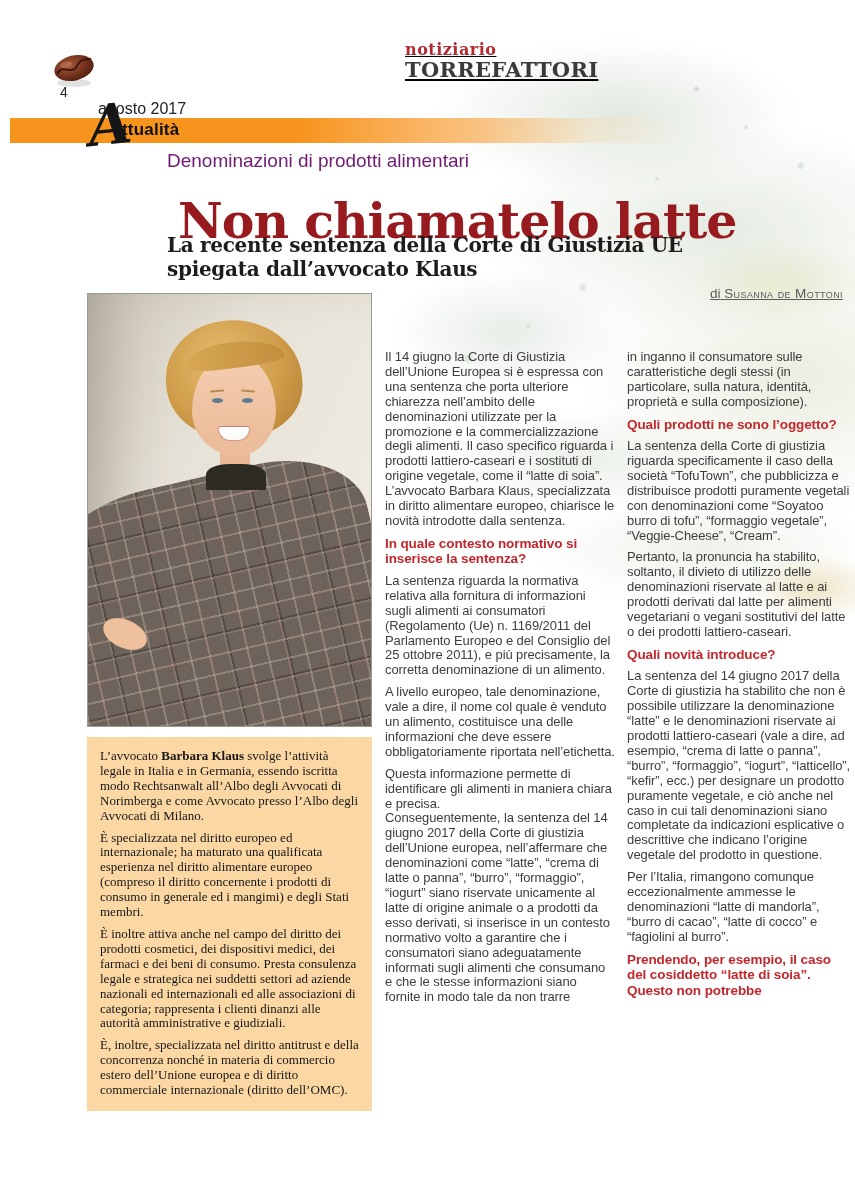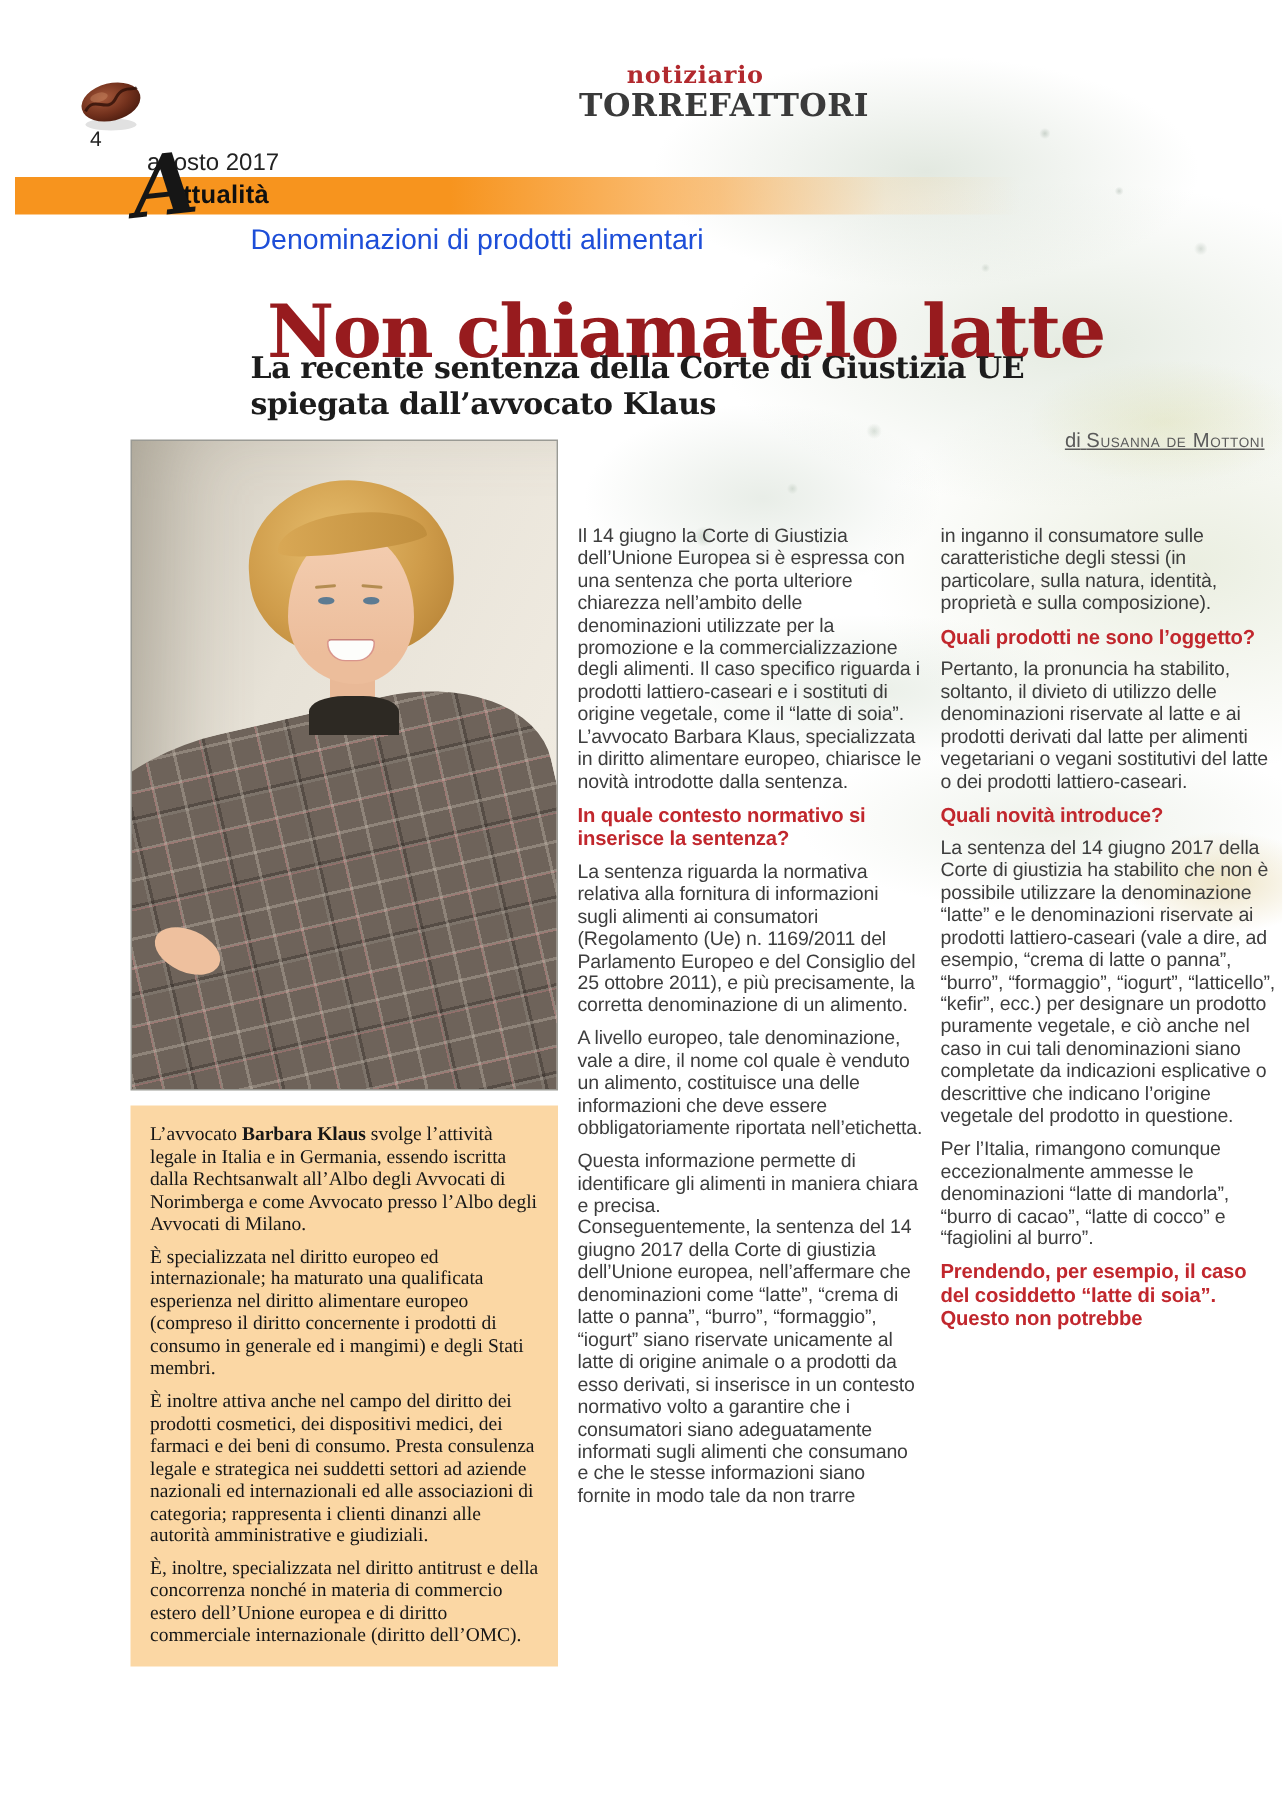--- a/index.html
+++ b/index.html
@@ -35,39 +35,39 @@
       radial-gradient(circle 4px at 78% 16%, rgba(150,165,155,.45), rgba(150,165,155,0) 75%),
       radial-gradient(circle 6px at 89% 22%, rgba(150,165,155,.4), rgba(150,165,155,0) 75%),
       radial-gradient(circle 4px at 60% 24%, rgba(160,175,165,.45), rgba(160,175,165,0) 75%),
       radial-gradient(ellipse 200px 70px at 45% 68%, rgba(214,224,210,.5), rgba(214,224,210,0) 72%),
       radial-gradient(ellipse 240px 80px at 70% 82%, rgba(218,226,210,.45), rgba(218,226,210,0) 72%);
   }
   
   .bean{position:absolute;left:50px;top:50px;width:48px;height:40px;}
   .hdr-date{position:absolute;left:98px;top:60px;font-size:16px;color:#222;margin-top:40px;}
   .hdr-page{position:absolute;left:60px;top:84px;font-size:14px;color:#222;}
-  .masthead{position:absolute;left:386px;top:42px;width:155px;text-align:center;line-height:1;}
+  .masthead{position:absolute;left:405px;top:42px;width:155px;line-height:1;text-decoration:underline;}
   .masthead .l1{font-family:"DejaVu Serif",serif;font-weight:bold;font-size:16px;color:var(--logo_red);letter-spacing:.5px;}
   .masthead .l2{font-family:"DejaVu Serif",serif;font-weight:600;font-size:21px;color:#3a3a3a;letter-spacing:.3px;margin-top:1px;}
   
   .band{
     position:absolute;left:10px;top:118px;width:691px;height:25px;
     background:linear-gradient(90deg,var(--accent_orange) 0%,var(--accent_orange) 42%,rgba(247,148,30,.55) 68%,rgba(250,205,140,.25) 84%,rgba(252,238,215,0) 97%);
   }
   .band .rest{
     position:absolute;left:112px;top:0;height:25px;line-height:24px;
     font-size:17px;font-weight:bold;color:#101010;letter-spacing:.2px;
   }
   .initial-a{
     position:absolute;left:88px;top:96px;z-index:3;
     font-family:"DejaVu Serif",serif;font-style:italic;font-weight:bold;
     font-size:56px;line-height:1;color:#161616;transform:rotate(-6deg);
   }
   
-  .kicker{position:absolute;left:167px;top:150px;font-size:19px;color:#1d4ed8;z-index:2;}
+  .kicker{position:absolute;left:167px;top:150px;font-size:19px;color:#701a75;z-index:2;}
   .title{
     position:absolute;left:162px;top:180px;margin:16px;z-index:2;
     font-family:"DejaVu Serif",serif;font-weight:bold;font-size:49px;line-height:1.05;
     color:var(--title_red);letter-spacing:-1px;
   }
   .subtitle{
     position:absolute;left:167px;top:233px;margin:0;width:580px;z-index:2;
     font-family:"DejaVu Serif",serif;font-weight:bold;font-size:20px;line-height:1.2;
     color:#1c1c1c;white-space:pre-line;letter-spacing:-.3px;
   }
@@ -203,37 +203,38 @@
       <div class="ph-brow r"></div>
       <div class="ph-eye l"></div>
       <div class="ph-eye r"></div>
       <div class="ph-smile"></div>
     </div>
     <div class="ph-fringe"></div>
     <div class="ph-hand"></div>
   </figure>
 
   <aside class="bio">
-      <p class="blk blk-p"><span>L’avvocato </span><b>Barbara Klaus</b><span> svolge l’attività legale in Italia e in Germania, essendo iscritta dalla Rechtsanwalt all’Albo degli Avvocati di Norimberga e come Avvocato presso l’Albo degli Avvocati di Milano.</span></p>
+      <p class="blk blk-p"><span>L’avvocato </span><b>Barbara Klaus</b><span> svolge l’attività legale in Italia e in Germania, essendo iscritta modo Rechtsanwalt all’Albo degli Avvocati di Norimberga e come Avvocato presso l’Albo degli Avvocati di Milano.</span></p>
       <p class="blk blk-p">È specializzata nel diritto europeo ed internazionale; ha maturato una qualificata esperienza nel diritto alimentare europeo (compreso il diritto concernente i prodotti di consumo in generale ed i mangimi) e degli Stati membri.</p>
       <p class="blk blk-p">È inoltre attiva anche nel campo del diritto dei prodotti cosmetici, dei dispositivi medici, dei farmaci e dei beni di consumo. Presta consulenza legale e strategica nei suddetti settori ad aziende nazionali ed internazionali ed alle associazioni di categoria; rappresenta i clienti dinanzi alle autorità amministrative e giudiziali.</p>
       <p class="blk blk-p">È, inoltre, specializzata nel diritto antitrust e della concorrenza nonché in materia di commercio estero dell’Unione europea e di diritto commerciale internazionale (diritto dell’OMC).</p>
     </aside>
 
   <section class="article-col col-mid">
       <p class="blk blk-p">Il 14 giugno la Corte di Giustizia dell’Unione Europea si è espressa con una sentenza che porta ulteriore chiarezza nell’ambito delle denominazioni utilizzate per la promozione e la commercializzazione degli alimenti. Il caso specifico riguarda i prodotti lattiero-caseari e i sostituti di origine vegetale, come il “latte di soia”. L’avvocato Barbara Klaus, specializzata in diritto alimentare europeo, chiarisce le novità introdotte dalla sentenza.</p>
       <p class="blk blk-q">In quale contesto normativo si inserisce la sentenza?</p>
       <p class="blk blk-p">La sentenza riguarda la normativa relativa alla fornitura di informazioni sugli alimenti ai consumatori (Regolamento (Ue) n. 1169/2011 del Parlamento Europeo e del Consiglio del 25 ottobre 2011), e più precisamente, la corretta denominazione di un alimento.</p>
       <p class="blk blk-p">A livello europeo, tale denominazione, vale a dire, il nome col quale è venduto un alimento, costituisce una delle informazioni che deve essere obbligatoriamente riportata nell’etichetta.</p>
       <p class="blk blk-p">Questa informazione permette di identificare gli alimenti in maniera chiara e precisa.
 Conseguentemente, la sentenza del 14 giugno 2017 della Corte di giustizia dell’Unione europea, nell’affermare che denominazioni come “latte”, “crema di latte o panna”, “burro”, “formaggio”, “iogurt” siano riservate unicamente al latte di origine animale o a prodotti da esso derivati, si inserisce in un contesto normativo volto a garantire che i consumatori siano adeguatamente informati sugli alimenti che consumano e che le stesse informazioni siano fornite in modo tale da non trarre</p>
     </section>
   <section class="article-col col-right">
       <p class="blk blk-p">in inganno il consumatore sulle caratteristiche degli stessi (in particolare, sulla natura, identità, proprietà e sulla composizione).</p>
       <p class="blk blk-q">Quali prodotti ne sono l’oggetto?</p>
+      <p class="blk blk-p">La sentenza della Corte di giustizia riguarda specificamente il caso della società “TofuTown”, che pubblicizza e distribuisce prodotti puramente vegetali con denominazioni come “Soyatoo burro di tofu”, “formaggio vegetale”, “Veggie-Cheese”, “Cream”.</p>
       <p class="blk blk-p">Pertanto, la pronuncia ha stabilito, soltanto, il divieto di utilizzo delle denominazioni riservate al latte e ai prodotti derivati dal latte per alimenti vegetariani o vegani sostitutivi del latte o dei prodotti lattiero-caseari.</p>
       <p class="blk blk-q">Quali novità introduce?</p>
       <p class="blk blk-p">La sentenza del 14 giugno 2017 della Corte di giustizia ha stabilito che non è possibile utilizzare la denominazione “latte” e le denominazioni riservate ai prodotti lattiero-caseari (vale a dire, ad esempio, “crema di latte o panna”, “burro”, “formaggio”, “iogurt”, “latticello”, “kefir”, ecc.) per designare un prodotto puramente vegetale, e ciò anche nel caso in cui tali denominazioni siano completate da indicazioni esplicative o descrittive che indicano l’origine vegetale del prodotto in questione.</p>
       <p class="blk blk-p">Per l’Italia, rimangono comunque eccezionalmente ammesse le denominazioni “latte di mandorla”, “burro di cacao”, “latte di cocco” e “fagiolini al burro”.</p>
       <p class="blk blk-q">Prendendo, per esempio, il caso del cosiddetto “latte di soia”. Questo non potrebbe</p>
     </section>
 
 </div>
 
 </body></html>

